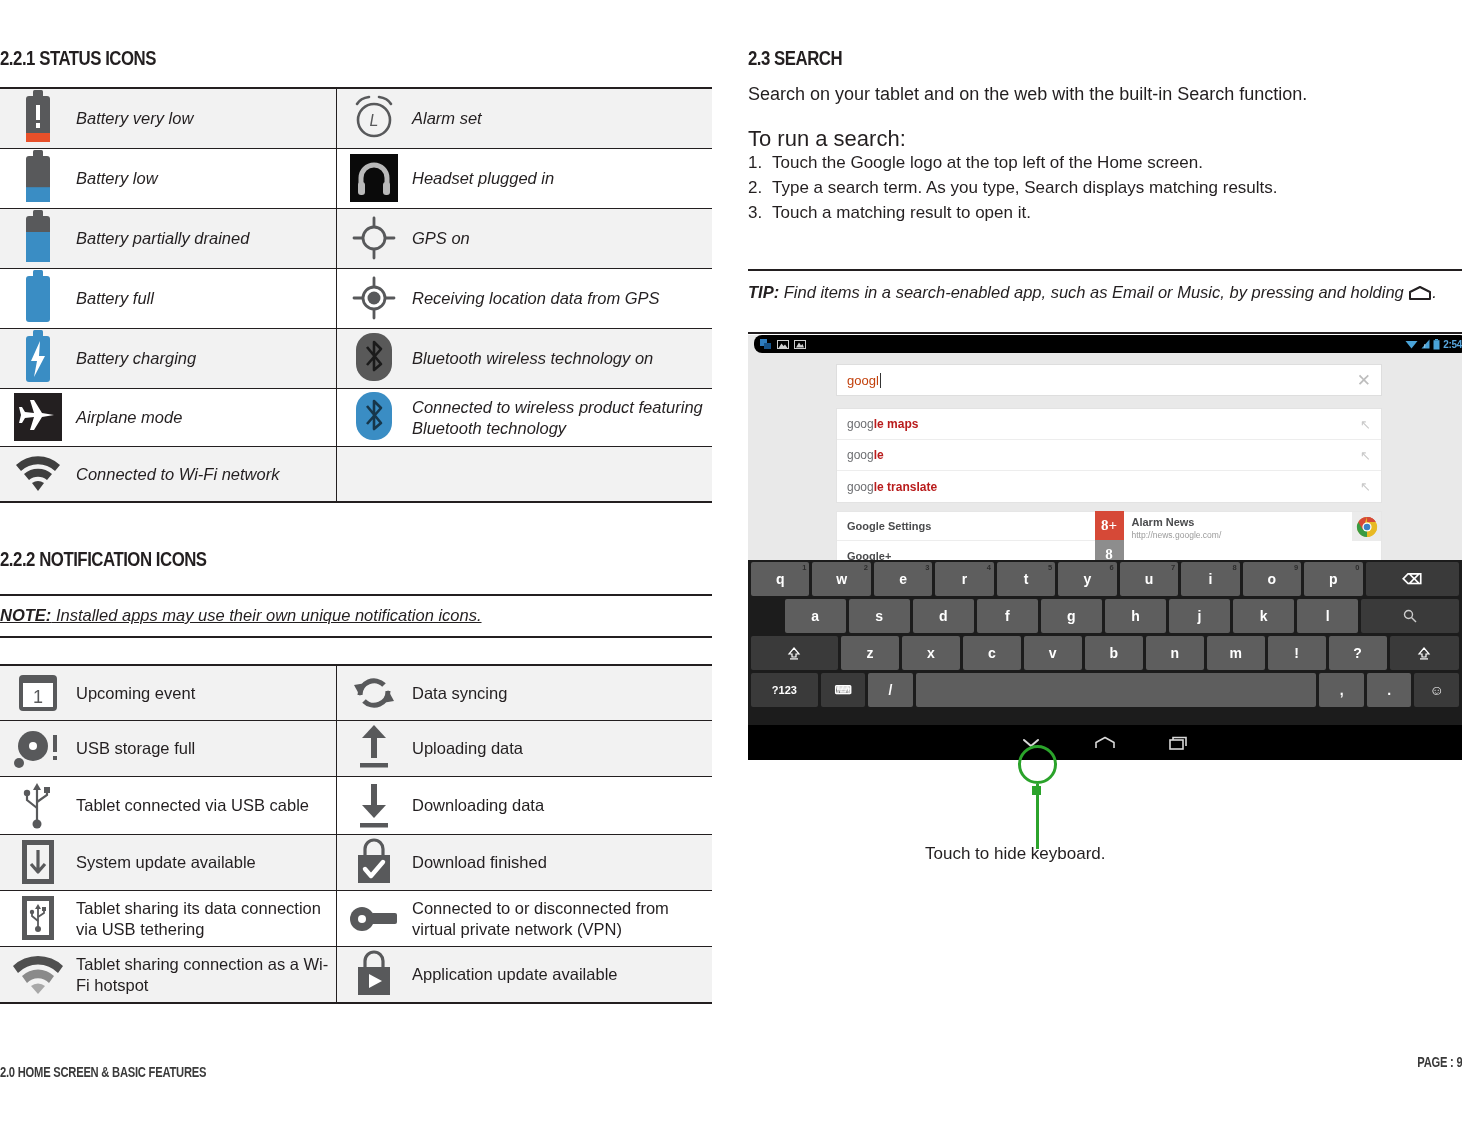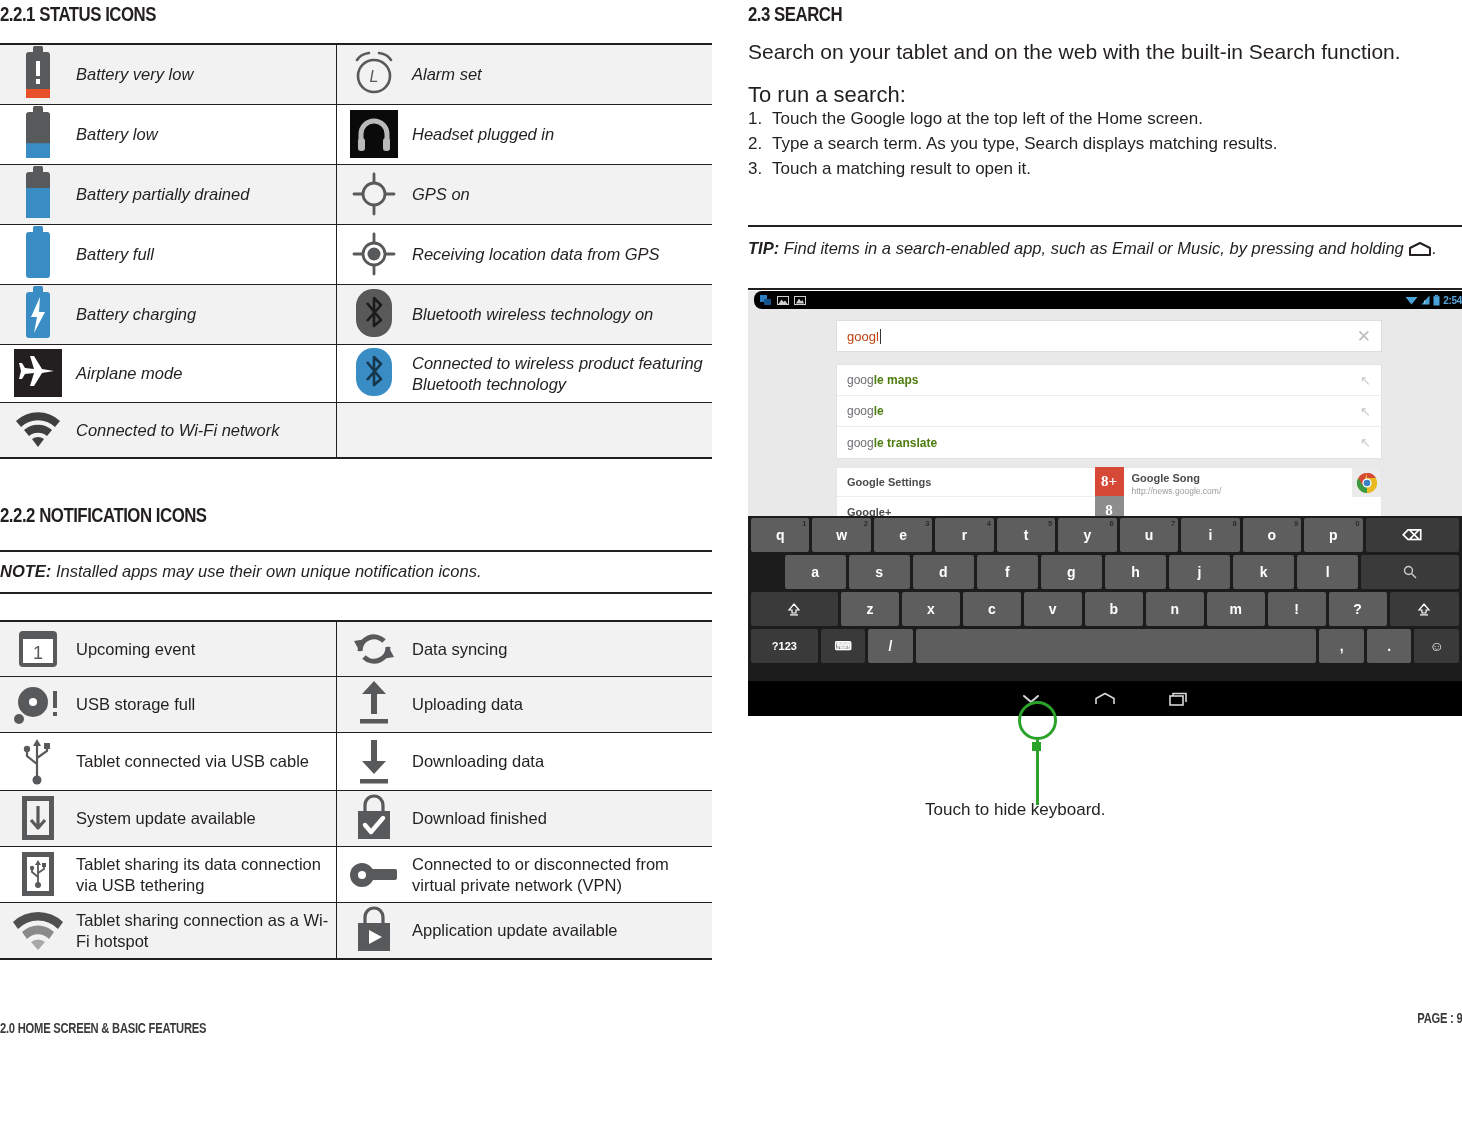--- a/index.html
+++ b/index.html
@@ -3,21 +3,21 @@
 <meta charset="utf-8">
 <style>
   * { box-sizing: border-box; margin: 0; padding: 0; }
   html, body {
     width: 1462px; height: 1148px;
     background: #ffffff;
     font-family: "Liberation Sans", sans-serif;
     color: #231f20;
     overflow: hidden;
   }
-  .page { position: relative; width: 1462px; height: 1044px; }
+  .page { position: relative; width: 1462px; height: 1044px; margin-top: 44px; }
 
   
   .h-sec {
     font-family: "Liberation Sans", sans-serif;
     font-weight: bold;
     font-size: 21px;
     letter-spacing: -0.6px;
     color: #3a3a3a;
     transform: scaleX(0.80);
     transform-origin: left center;
@@ -50,21 +50,21 @@
   .cell-label2 { width: 300px; font-size: 16.5px; line-height: 1.22; padding: 8px 10px 8px 2px; }
   .cell-empty  { border-left: 1px solid #231f20; }
   .iconbox { display: inline-flex; align-items: center; justify-content: center; width: 58px; height: 54px; }
 
   
   .note-rule { border-top: 2px solid #231f20; border-bottom: 2px solid #231f20; padding: 9px 0 10px; }
   .note-txt { font-size: 16.5px; font-style: italic; line-height: 1.25; }
   .note-txt b { font-style: italic; font-weight: bold; }
 
   
-  .body-txt { font-size: 21px; line-height: 1.35; }
+  .body-txt { font-size: 18px; line-height: 1.35; }
   .sub-bold { font-size: 22px; font-weight: normal; }
   .ol-list { list-style: none; }
   .ol-list li { font-size: 17px; line-height: 1.48; display: flex; gap: 7px; }
   .ol-list li .num { min-width: 17px; }
 
   
   .shot {
     position: relative;
     width: 714px; height: 425px;
     background: #e9e9e9;
@@ -91,21 +91,21 @@
 
   .s-sug {
     position: absolute; left: 88px; top: 55px; width: 546px;
     background: #fff; border: 1px solid #e3e3e3;
   }
   .s-sug .row {
     height: 31px; display: flex; align-items: center; padding: 0 10px;
     border-bottom: 1px solid #ededed; font-size: 12px; color: #6d6e71;
   }
   .s-sug .row:last-child { border-bottom: none; }
-  .s-sug .row b { color: #4d7c0f; }
+  .s-sug .row b { color: #b91c1c; }
   .arrow-nw { margin-left: auto; color: #c9c9c9; font-size: 13px; }
 
   .s-apps { position: absolute; left: 88px; top: 158px; width: 546px; display: flex; }
   .s-apps .left-col { width: 273px; background: #fff; border: 1px solid #e6e6e6; border-right: none; }
   .s-apps .app-row {
     height: 29px; display: flex; align-items: center; padding: 0 10px;
     font-size: 11px; font-weight: bold; color: #4a4b4d; border-bottom: 1px solid #ededed;
   }
   .s-apps .app-row:last-child { border-bottom: none; }
   .tile { width: 29px; height: 29px; display: flex; align-items: center; justify-content: center;
@@ -299,21 +299,21 @@
                 </svg>
               </span></td>
             <td class="cell-label">Connected to Wi-Fi network</td>
             <td class="cell-empty" colspan="2"></td>
           </tr>
         </tbody>
       </table>
 
     <div class="h-sec dark" style="position:absolute;left:0;top:503px;">2.2.2 NOTIFICATION ICONS</div>
 
-    <div class="note-rule" style="position:absolute;left:0;top:550px;width:712px;">
+    <div class="note-rule" style="position:absolute;left:0;top:550px;width:712px;text-decoration:underline;">
       <div class="note-txt">
         <b>NOTE:</b><span> Installed apps may use their own unique notification icons.</span>
       </div>
     </div>
 
     <table class="icon-table" id="notif-table" style="position:absolute;left:0;top:620px;">
         <tbody>
           <tr class="shaded">
             <td class="cell-icon">
                <span class="iconbox">
@@ -550,21 +550,21 @@
             <div class="app-row">
               <span>Google+</span>
             </div>
           </div>
           <div style="display:flex;flex-direction:column;">
             <div class="tile gplus">8+</div>
             <div class="tile gset">8</div>
           </div>
           <div class="right-col">
             <div class="news-txt">
-              <div class="news-title">Google Song</div>
+              <div class="news-title">Alarm News</div>
               <div class="news-url">http://news.google.com/</div>
             </div>
             <div class="chrome-tile">
               <svg width="22" height="22" viewBox="0 0 22 22">
                 <circle cx="11" cy="11" r="10" fill="#e8b923"></circle>
                 <path d="M11 1 A10 10 0 0 1 19.7 6 L11 6 Z" fill="#d64937"></path>
                 <path d="M19.7 6 A10 10 0 0 1 11 21 L15.3 13.5 Z" fill="#d64937" opacity="0"></path>
                 <path d="M2.3 6 A10 10 0 0 0 11 21 L15.3 13.5 Z" fill="#3a9b42"></path>
                 <path d="M11 1 A10 10 0 0 0 2.3 6 L6.7 13.5 Z" fill="#d64937"></path>
                 <path d="M11 1 A10 10 0 0 1 19.7 6 L11 6 Z" fill="#d64937"></path>

